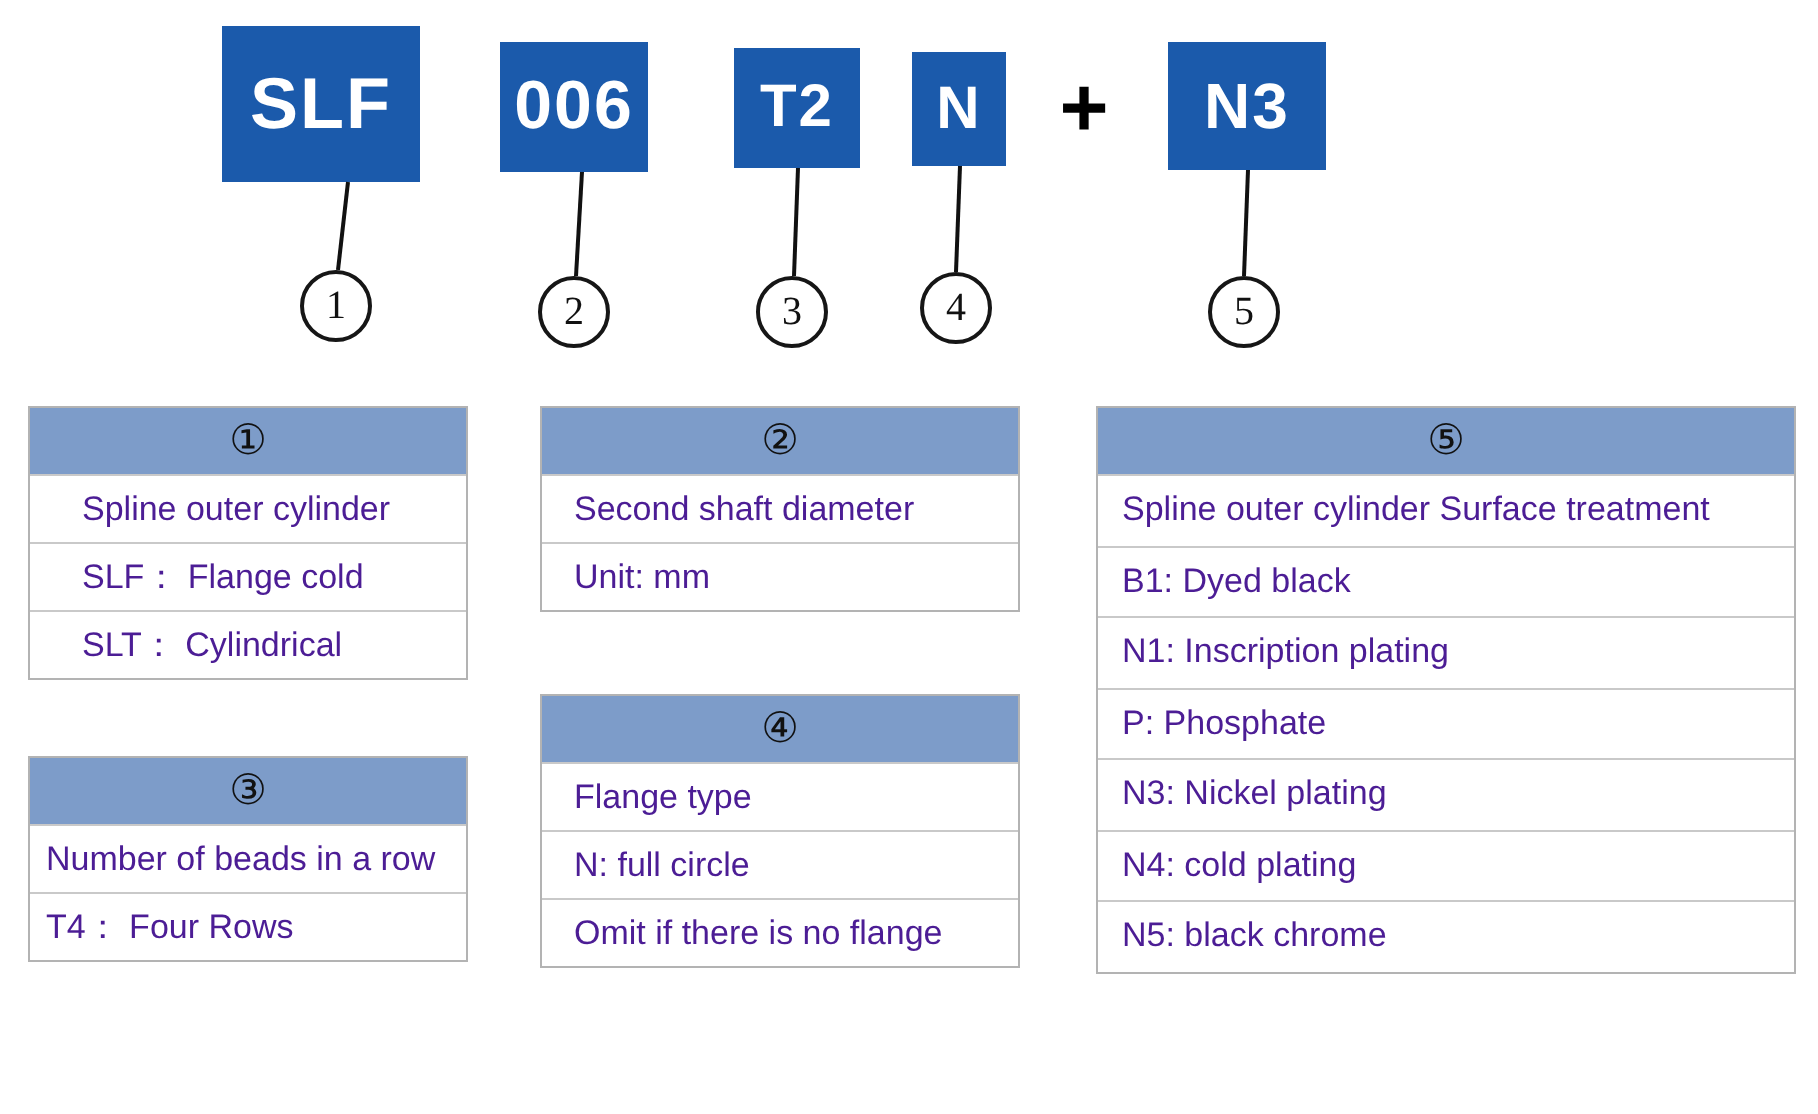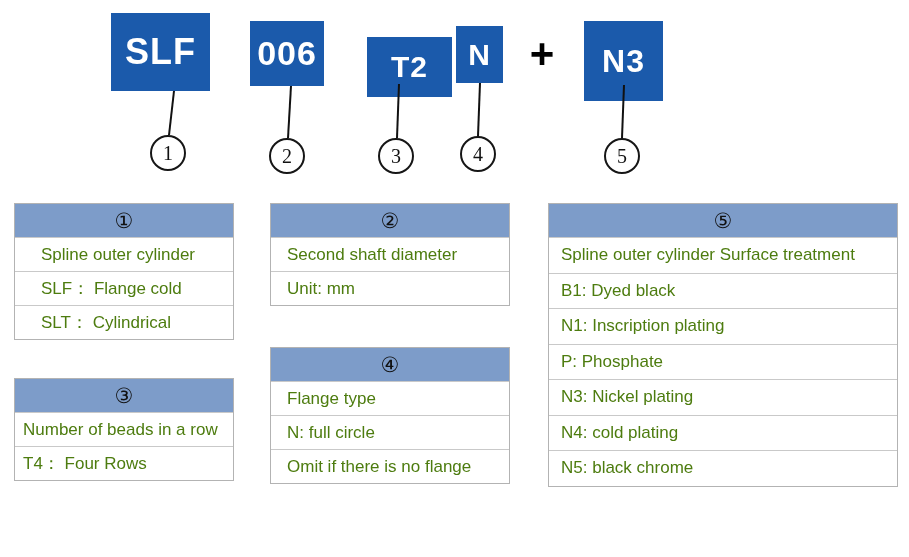--- a/index.html
+++ b/index.html
@@ -20,23 +20,23 @@
   .code-box{
     position:absolute;
     background:var(--code-box-blue);
     color:#fff;
     font-weight:bold;
     display:flex;align-items:center;justify-content:center;
     letter-spacing:1px;
   }
   .box-1{left:111px;top:13px;width:99px;height:78px;font-size:36px;}
   .box-2{left:250px;top:21px;width:74px;height:65px;font-size:34px;}
-  .box-3{left:367px;top:37px;width:85px;height:60px;font-size:30px;}
+  .box-3{left:367px;top:24px;width:63px;height:60px;font-size:30px;}
   .box-4{left:456px;top:26px;width:47px;height:57px;font-size:30px;}
-  .box-5{left:584px;top:21px;width:79px;height:80px;font-size:32px;}
+  .box-5{left:584px;top:21px;width:79px;height:64px;font-size:32px;}
   .plus{
     position:absolute;left:512px;top:26px;width:60px;height:56px;
     display:flex;align-items:center;justify-content:center;
     font-size:42px;font-weight:bold;color:#000;
   }
   
   .leaders{position:absolute;left:0;top:0;width:909px;height:557px;pointer-events:none;}
   
   .circle{
     position:absolute;width:32px;height:32px;border-radius:50%;
@@ -59,21 +59,21 @@
   }
   .tbl-head{
     background:var(--table-header-blue);
     height:33px;line-height:33px;
     text-align:center;
     font-size:21px;color:#111;
   }
   .tbl-row{
     height:33px;line-height:33px;
     border-top:1px solid #c9c9c9;
-    font-size:17px;color:#4d7c0f;
+    font-size:17px;color:#4c1d95;
     padding-left:16px;
     white-space:nowrap;overflow:hidden;
   }
   .tbl-1{left:14px;top:203px;width:220px;}
   .tbl-1 .tbl-row{padding-left:26px;}
   .tbl-2{left:270px;top:203px;width:240px;}
   .tbl-4{left:270px;top:347px;width:240px;}
   .tbl-3{left:14px;top:378px;width:220px;}
   .tbl-3 .tbl-row{padding-left:8px;}
   .tbl-5{left:548px;top:203px;width:350px;}

